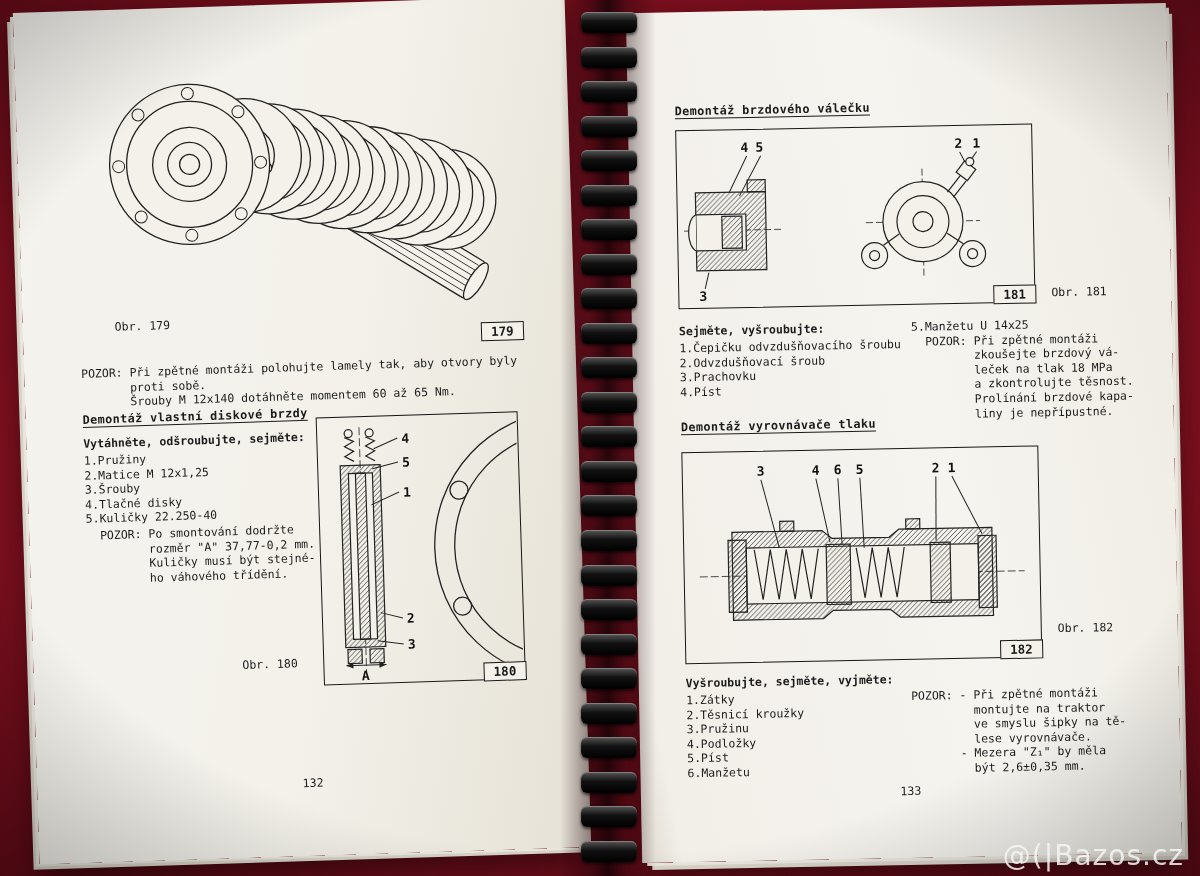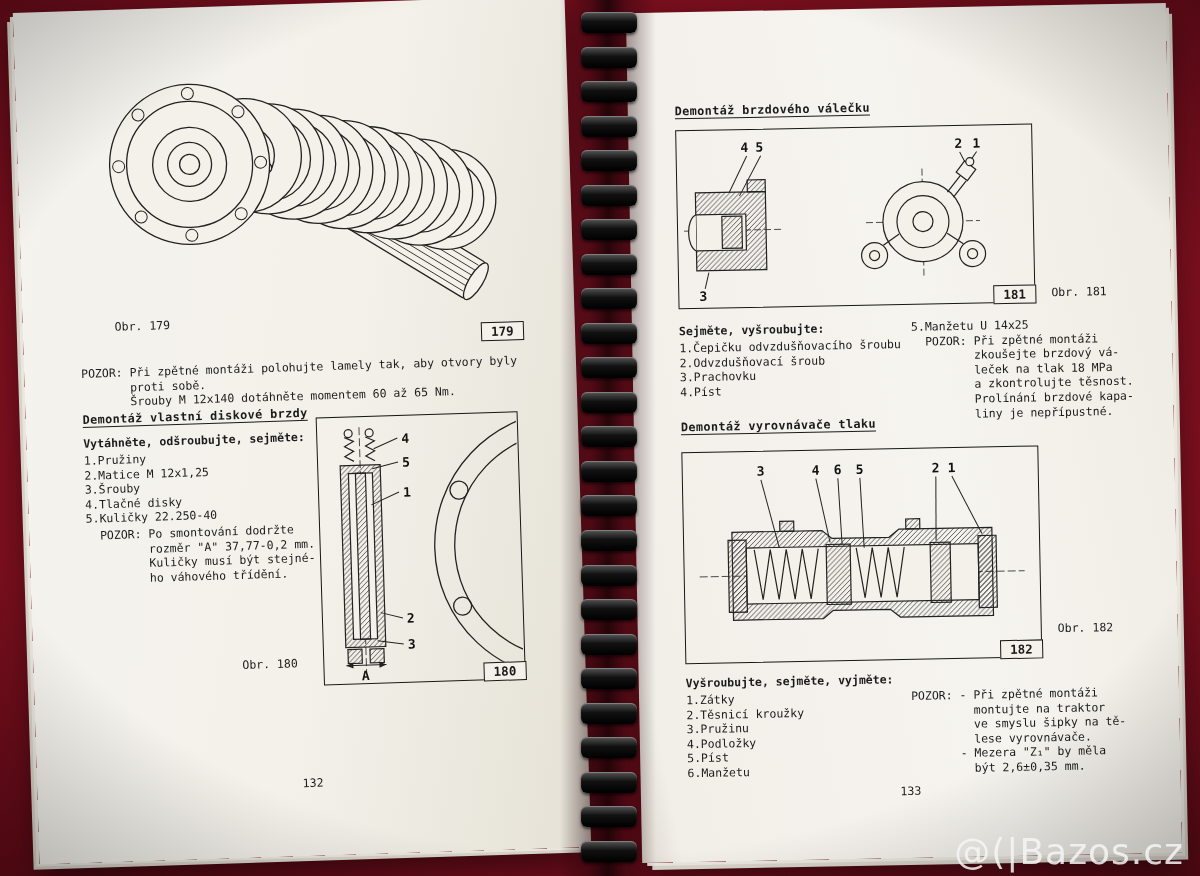--- a/index.html
+++ b/index.html
@@ -48,21 +48,21 @@
     height:21px; border-radius:6px;
     background:linear-gradient(180deg,#555 0%, #111 45%, #000 100%);
     box-shadow: inset 0 1px 1px rgba(255,255,255,.3), 0 2px 3px rgba(0,0,0,.6);
   }
   .vignette {
     position:absolute; inset:0; z-index:50; pointer-events:none;
     background: radial-gradient(ellipse 95% 90% at 50% 48%, rgba(0,0,0,0) 55%, rgba(0,0,0,.35) 85%, rgba(0,0,0,.6) 100%);
   }
   .watermark {
     position:absolute; right:16px; bottom:4px; z-index:60;
-    font-family:"DejaVu Sans","Liberation Sans",sans-serif; font-size:36px;
+    font-family:"DejaVu Sans","Liberation Sans",sans-serif; font-size:28px;
     color:rgba(246,246,246,.85); letter-spacing:1px;
   }
 </style>
 </head>
 <body>
 
 <div class="photo">
 
   <div class="page page-left">
 

